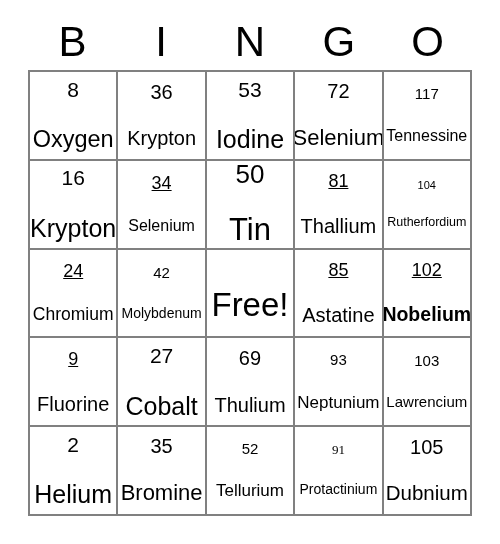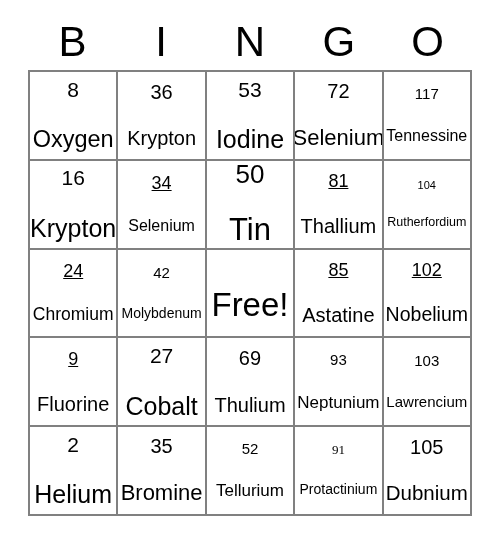--- a/index.html
+++ b/index.html
@@ -181,21 +181,21 @@
       </div>
       <div class="cell free-cell">
         <span class="cell-name">Free!</span>
       </div>
       <div class="cell t3">
         <span class="cell-number">85</span>
         <span class="cell-name">Astatine</span>
       </div>
       <div class="cell t3">
         <span class="cell-number">102</span>
-        <span class="cell-name" style="font-size: 19.5px;">Nobelium</span>
+        <span class="cell-name" style="font-size: 19.5px; font-weight: bold;">Nobelium</span>
       </div>
       <div class="cell t3">
         <span class="cell-number">9</span>
         <span class="cell-name">Fluorine</span>
       </div>
       <div class="cell t1">
         <span class="cell-number">27</span>
         <span class="cell-name">Cobalt</span>
       </div>
       <div class="cell t2">

